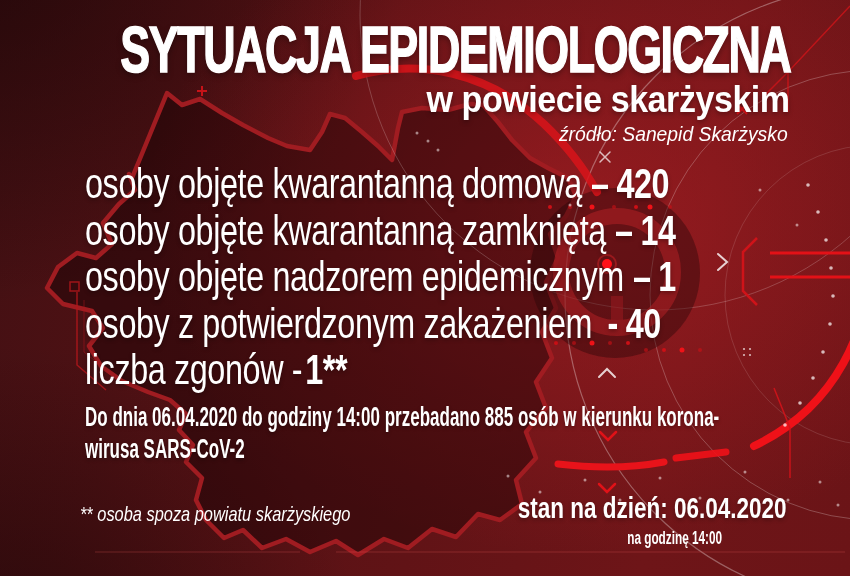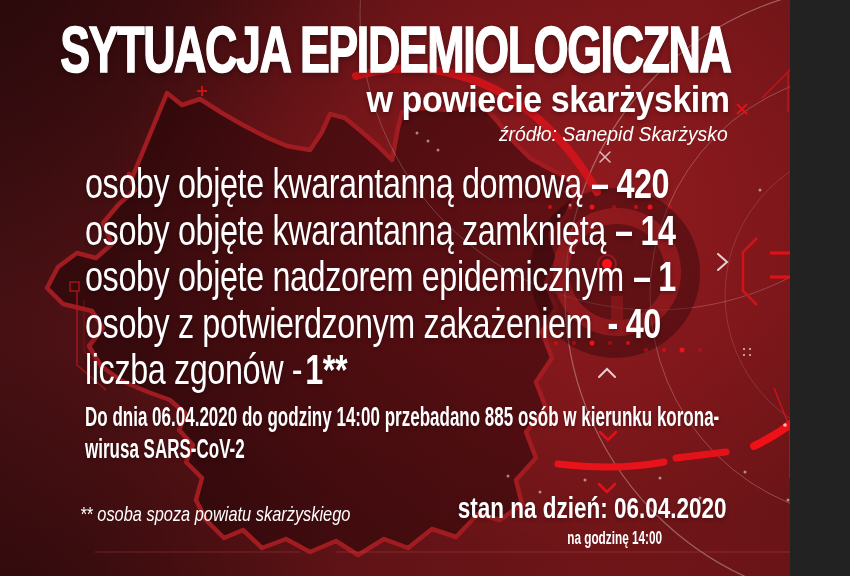--- a/index.html
+++ b/index.html
@@ -1,17 +1,17 @@
 <!DOCTYPE html>
 <html><head>
 <meta charset="utf-8">
 <style>
   html,body{margin:0;padding:0;background:#222;}
   .stage{
-    position:relative;width:790px;height:576px;overflow:hidden;
+    position:relative;width:850px;height:576px;overflow:hidden;
     font-family:"Liberation Sans", sans-serif;color:#ffffff;
     background-color:#5f1215;
     background-image:
       radial-gradient(620px 480px at 68% 38%, rgba(186,32,38,0.55), rgba(186,32,38,0) 70%),
       radial-gradient(700px 560px at -5% -10%, rgba(18,3,4,0.62), rgba(18,3,4,0) 65%),
       radial-gradient(600px 500px at 0% 112%, rgba(22,4,5,0.58), rgba(22,4,5,0) 60%),
       linear-gradient(100deg, #431013 0%, #5a1215 40%, #6e1518 78%, #6b1417 100%);
   }
   .deco{position:absolute;inset:0;z-index:1;}
   .txt{position:absolute;z-index:2;white-space:nowrap;}

